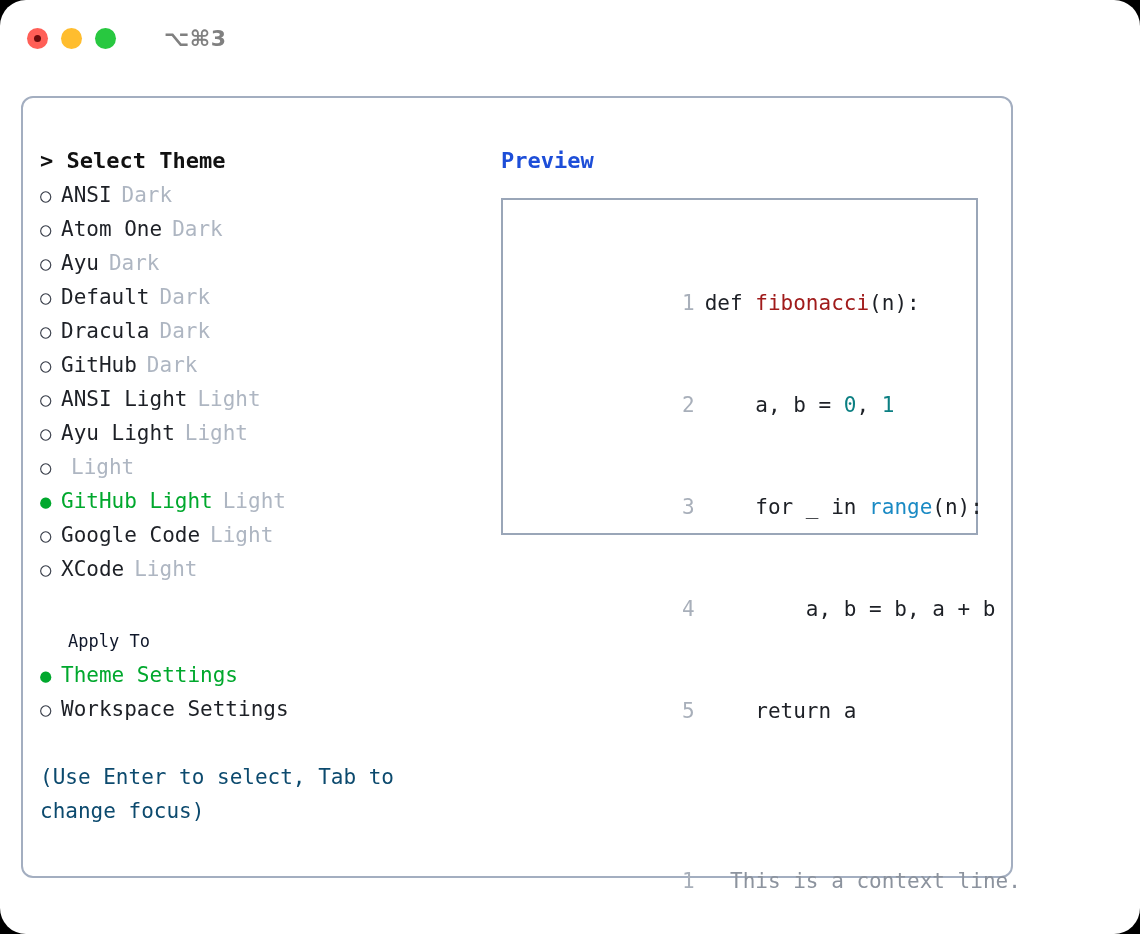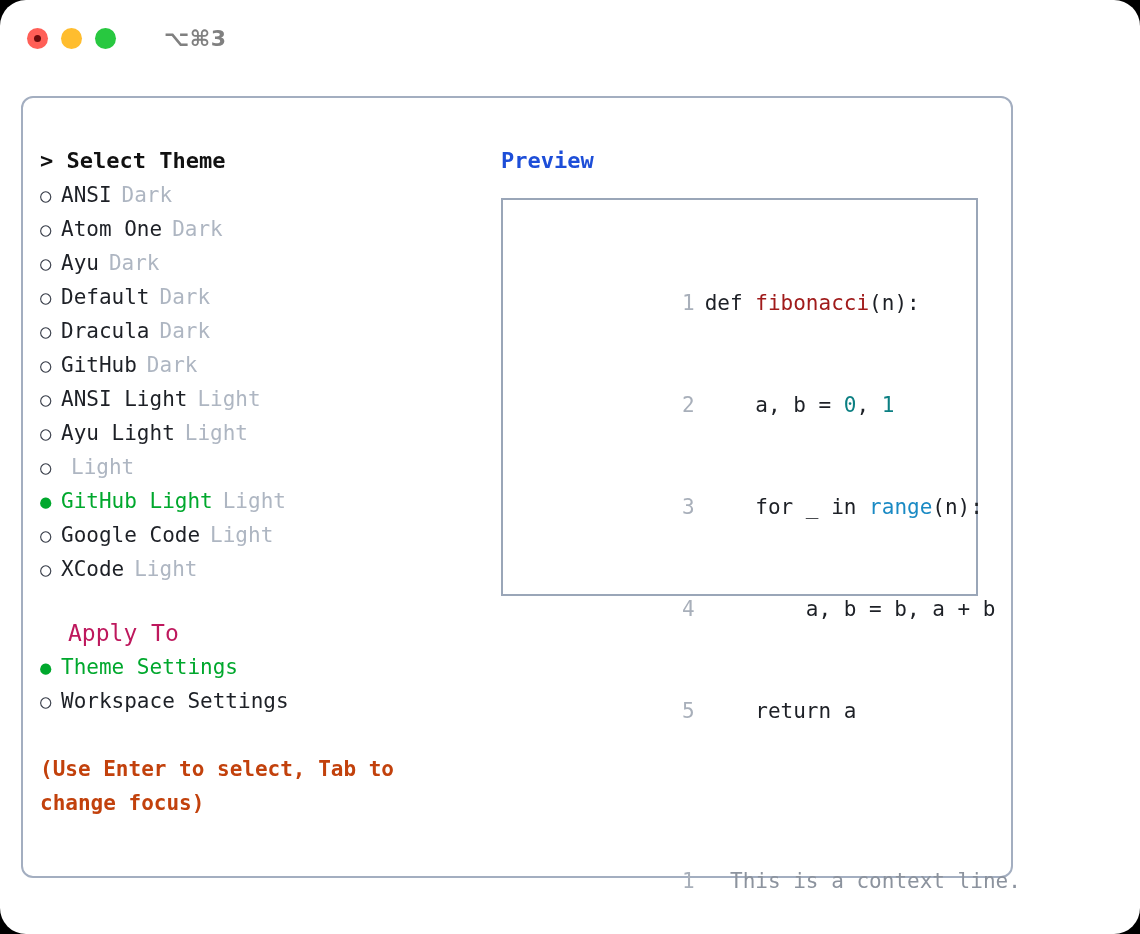--- a/index.html
+++ b/index.html
@@ -120,47 +120,46 @@
   }
   .theme-row.selected .bullet,
   .theme-row.selected .label { color: #00a82d; }
   .label { color: #1d2026; }
   .tag {
     color: #aeb6c2;
     margin-left: 10px;
   }
 
   .apply-header {
-    font-size: 23px;
-    color: #be185d;
+    font-size: 17px;
+    color: #0f172a;
     line-height: 34px;
     padding-left: 28px;
-    margin-top: 30px;
+    margin-top: 38px;
     white-space: pre;
   }
   .hint {
-    color: #c2410c;
+    color: #0c4a6e;
     font-size: 21px;
     line-height: 34px;
     margin-top: 34px;
     width: 400px;
-    font-weight: bold;
   }
 
   
   .preview-title {
     font-size: 22px;
     font-weight: 700;
     color: #1d4ed8;
     line-height: 34px;
   }
   .preview-box {
     margin-top: 20px;
     width: 477px;
-    height: 398px;
+    height: 337px;
     border: 2px solid #9aa6b8;
     background: #ffffff;
     box-sizing: border-box;
     padding: 52px 0 0 18px;
   }
   .code-line {
     font-size: 21px;
     line-height: 34px;
     white-space: pre;
   }

